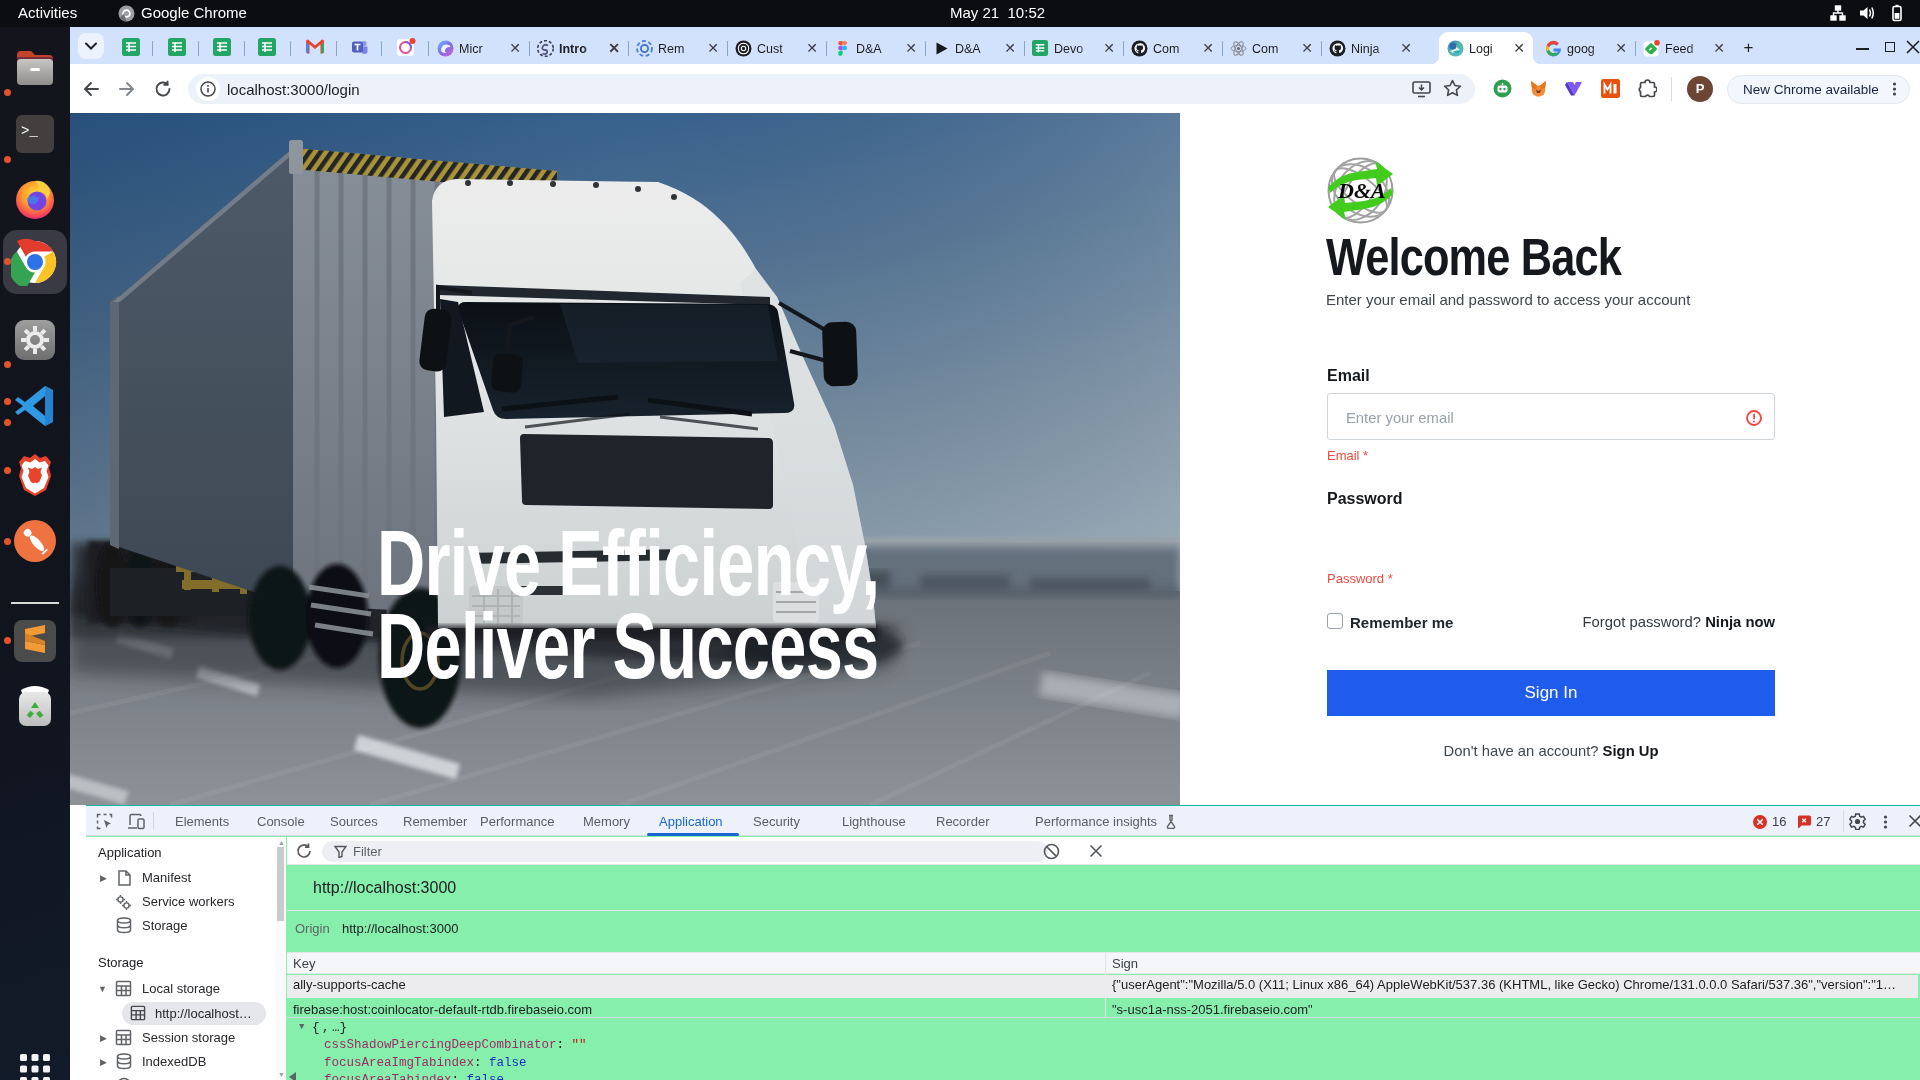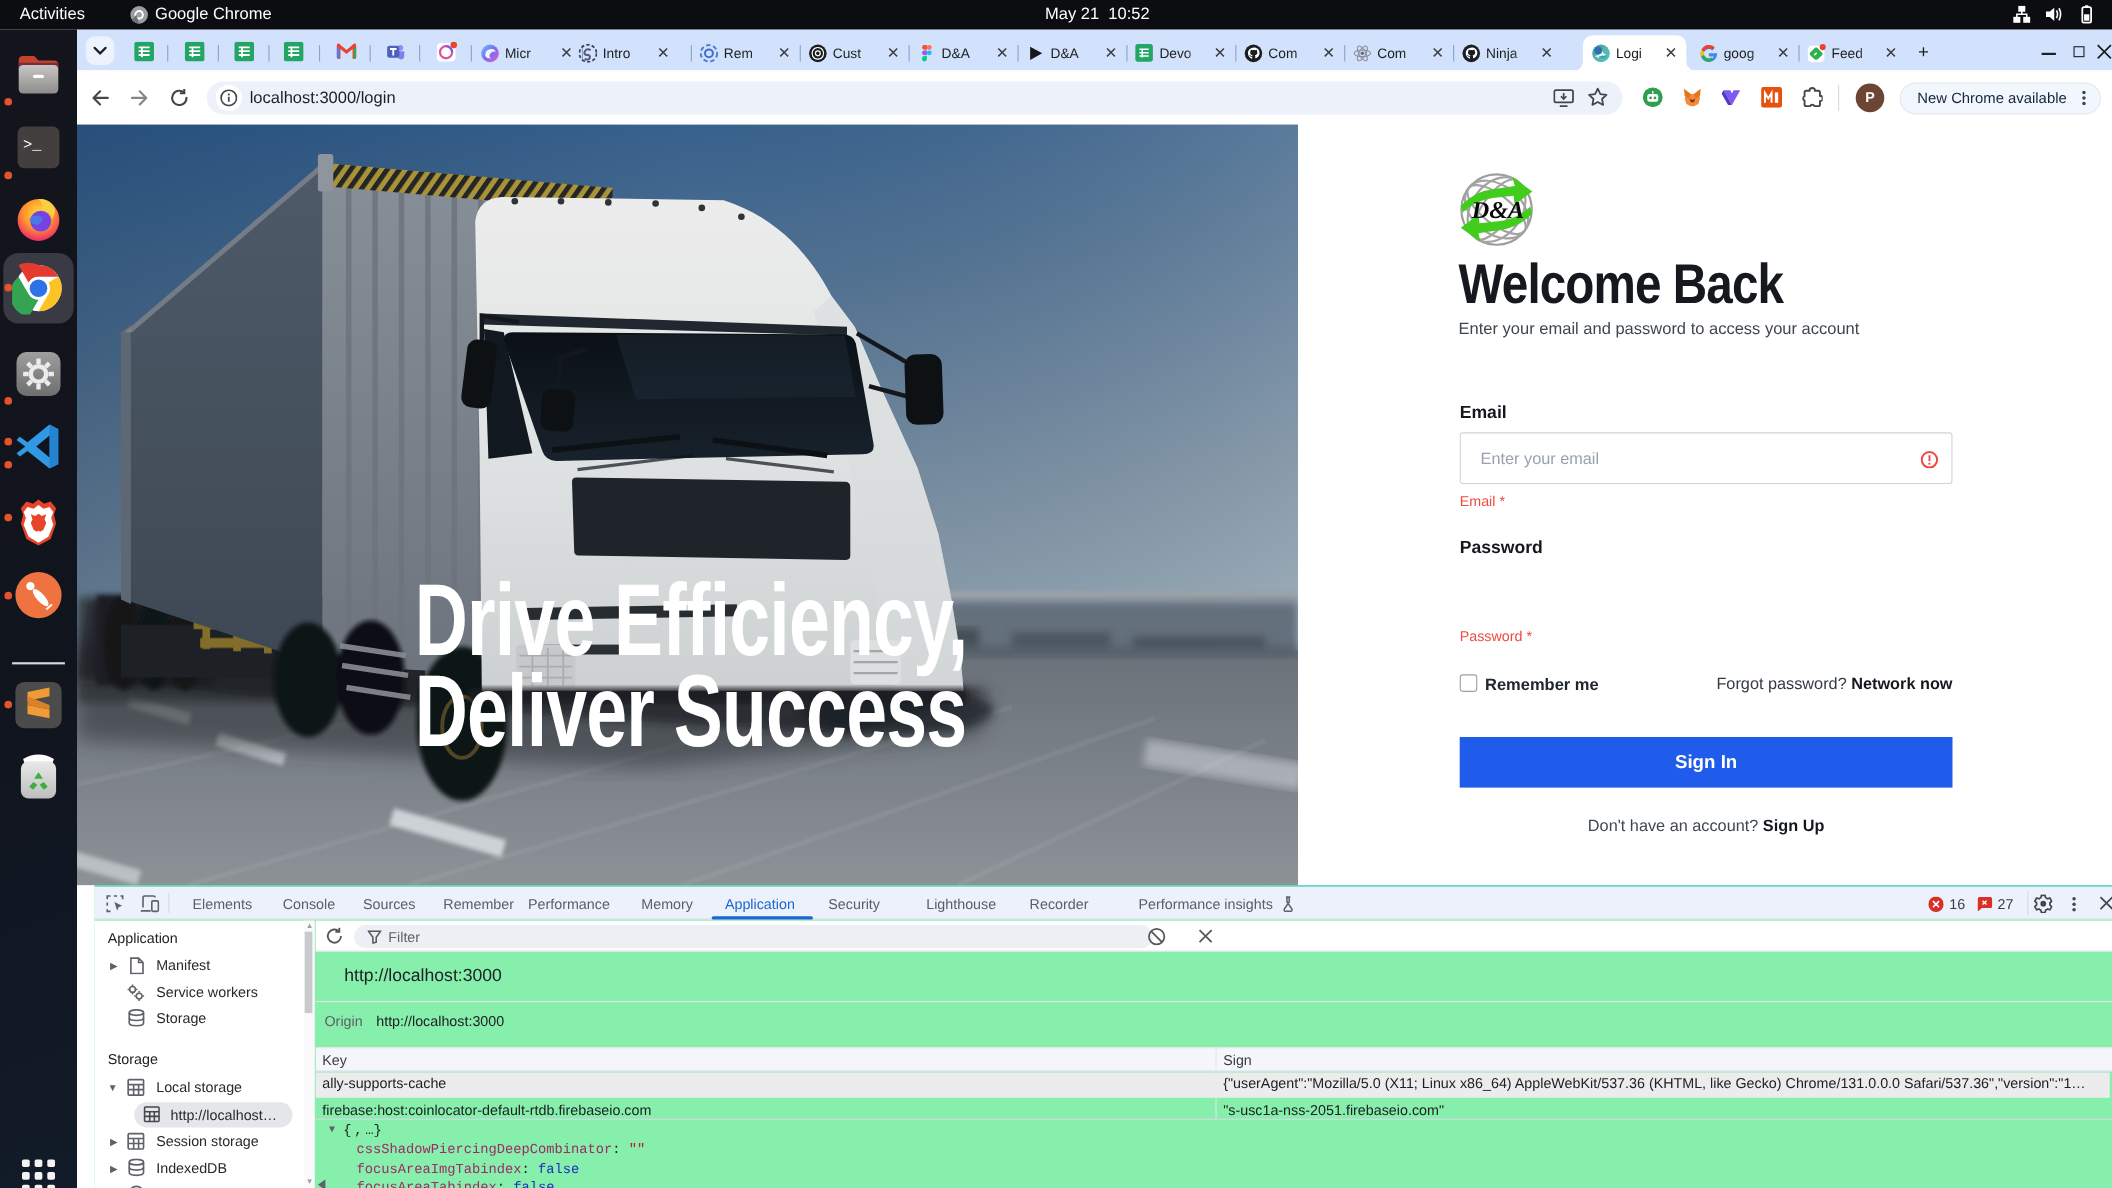--- a/index.html
+++ b/index.html
@@ -261,21 +261,21 @@
               <stop offset="0.5" stop-color="#7a6cf0"></stop>
               <stop offset="1" stop-color="#e261c3"></stop>
             </linearGradient>
           </defs>
           <circle cx="8.5" cy="8.5" r="8" fill="url(#cpg)"></circle>
           <path d="M4,11 Q4,5 9,4.5 Q13,4.2 13.5,7 Q10,6.5 8.5,9 Q7,11.5 9.5,13 Q5.5,13.5 4,11z" fill="#fff" opacity="0.9"></path>
         </svg>
         <span class="ttl">Micr</span>
         <span class="tx">✕</span>
       </div>
-    <div class="tab" style="left:448px;width:99px;">
+    <div class="tab" style="left:459px;width:99px;font-weight:bold;">
         <svg class="fav" viewBox="0 0 17 17">
           <circle cx="8.5" cy="8.5" r="7.8" fill="none" stroke="#3d3f52" stroke-width="1.6" stroke-dasharray="3 2"></circle>
           <path d="M11,5.5 q-4,-2 -5.5,1.5 q-1,3 2.5,3 q3,0 2,3 q-1.5,2 -4.5,0.5" stroke="#53557a" stroke-width="1.8" fill="none"></path>
         </svg>
         <span class="ttl">Intro</span>
         <span class="tx">✕</span>
       </div>
     <div class="tab" style="left:558px;width:99px;">
         <svg class="fav" viewBox="0 0 17 17">
           <circle cx="8.5" cy="8.5" r="7.5" fill="none" stroke="#4b7fd6" stroke-width="1.8" stroke-dasharray="4 2.5"></circle>
@@ -659,22 +659,22 @@
             <circle cx="8" cy="8" r="7" fill="none" stroke="#ef4640" stroke-width="1.8"></circle>
             <rect x="7.2" y="3.8" width="1.7" height="5.4" fill="#ef4640"></rect>
             <circle cx="8" cy="11.6" r="1" fill="#ef4640"></circle>
           </svg>
       </div>
       <div class="errt" style="top:335px;">Email *</div>
       <div class="lbl" style="top:377px;">Password</div>
       <div class="errt" style="top:458px;">Password *</div>
       <div class="abs" style="left:147px;top:500px;width:16px;height:16px;border:1.6px solid #9aa1ab;border-radius:3px;"></div>
       <div class="abs" style="left:170px;top:501px;font-size:15px;font-weight:bold;color:#20262c;">Remember me</div>
-      <div class="abs" style="left:265px;top:501px;width:330px;text-align:right;white-space:nowrap;font-size:14.8px;color:#333a42;">Forgot password? <b style="color:#14181d;">Network now</b></div>
-      <div class="abs" style="left:147px;top:557px;width:448px;height:46px;background:#1f5ceb;color:#fff;text-align:center;line-height:46px;font-size:17px;font-weight:bold;">Sign In</div>
+      <div class="abs" style="left:265px;top:501px;width:330px;text-align:right;white-space:nowrap;font-size:14.8px;color:#333a42;">Forgot password? <b style="color:#14181d;">Ninja now</b></div>
+      <div class="abs" style="left:147px;top:557px;width:448px;height:46px;background:#1f5ceb;color:#fff;text-align:center;line-height:46px;font-size:17px;font-weight:normal;">Sign In</div>
       <div class="abs" style="left:147px;top:630px;width:448px;text-align:center;font-size:14.8px;color:#3e464e;">Don't have an account? <b style="color:#14181d;">Sign Up</b></div>
     </div>
   </div>
   <div id="devtools">
     <div id="dtabs">
       <svg class="abs" style="left:10px;top:7px;" width="17" height="17" viewBox="0 0 17 17">
           <g stroke="#5f6368" stroke-width="1.5" fill="none">
             <path d="M1.5,4.5 v-3 h3 M7.5,1.5 h3 M13.5,1.5 h2 v3 M1.5,7.5 v3 M1.5,13.5 v2 h3"></path>
           </g>
           <path d="M8,7 L15,10.5 L11.8,11.8 L10.5,15 Z" fill="#5f6368"></path>

